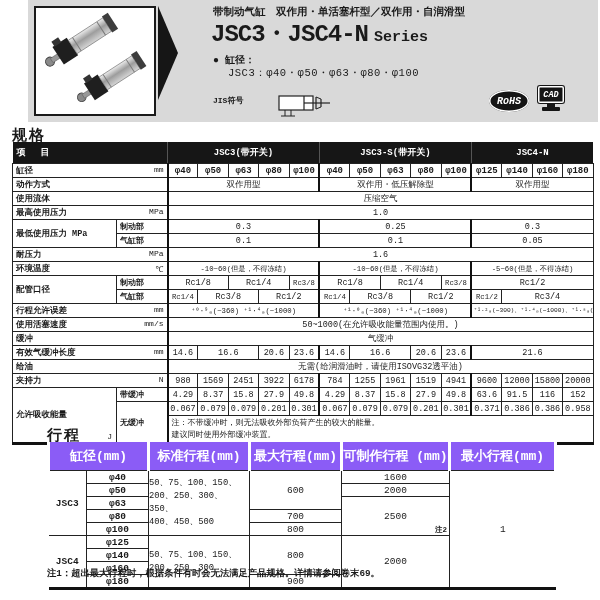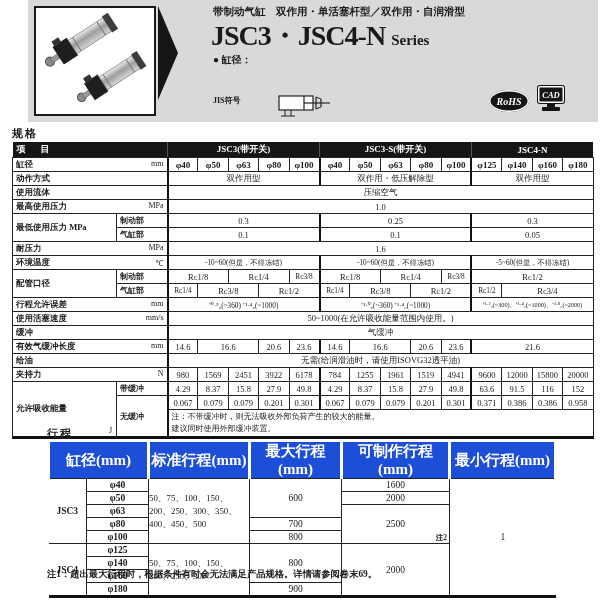--- a/index.html
+++ b/index.html
@@ -1,71 +1,71 @@
 <!DOCTYPE html>
 <html><head>
 <meta charset="utf-8">
 <style>
   html,body{margin:0;padding:0;background:#fff;}
   .page{position:relative;width:600px;height:600px;background:#fff;overflow:hidden;
-        font-family:Liberation Serif, serif;color:#1a1a1a;}
+        font-family:Liberation Mono, monospace;color:#1a1a1a;}
   
   .banner{position:absolute;left:28px;top:0;width:570px;height:122px;background:#d9d9d9;}
   .photo{position:absolute;left:34px;top:6px;width:122px;height:110px;background:#fff;
          border:2px solid #1a1a1a;box-sizing:border-box;}
   .photo svg{width:100%;height:100%;display:block;}
   .wedge{position:absolute;left:158px;top:6px;width:0;height:0;
          border-top:47px solid transparent;border-bottom:47px solid transparent;
          border-left:20px solid #161616;}
   .subtitle{position:absolute;left:213px;top:5px;font-size:10.5px;font-weight:bold;white-space:nowrap;}
   .title-row{position:absolute;left:211px;top:17px;white-space:nowrap;}
-  .title-main{font-size:28px;font-weight:900;letter-spacing:-1px;}
+  .title-main{font-size:24px;font-weight:900;letter-spacing:-1px;}
   .title-series{font-size:15px;font-weight:800;margin-left:6px;}
   .bore-label{position:absolute;left:213px;top:53px;font-size:10px;font-weight:bold;}
   .bore-line1{position:absolute;left:228px;top:66px;font-size:10.5px;letter-spacing:0.5px;}
   .bore-line2{position:absolute;left:228px;top:79px;font-size:10.5px;letter-spacing:0.5px;}
   .jis-label{position:absolute;left:213px;top:95px;font-size:8px;font-weight:bold;}
   .jis-sym{position:absolute;left:278px;top:88px;width:62px;height:32px;}
   .rohs{position:absolute;left:489px;top:90px;width:40px;height:22px;background:#151515;
         border-radius:50%;color:#fff;display:flex;align-items:center;justify-content:center;
         font-size:10px;font-weight:bold;font-style:italic;box-shadow:inset 0 0 0 1.5px #fff;}
   .cad{position:absolute;left:537px;top:85px;width:28px;}
   .cad .scr{width:28px;height:19px;background:#151515;border-radius:3px;display:flex;align-items:center;
         justify-content:center;color:#fff;font-size:8.5px;font-weight:bold;font-style:italic;
         box-shadow:inset 0 0 0 1px #151515, inset 0 0 0 2.5px #fff;}
   .cad .neck{width:8px;height:3px;background:#151515;margin:0 auto;}
   .cad .base{width:18px;height:4px;background:#151515;margin:0 auto;border-radius:1px;}
   
-  .sec-title{position:absolute;font-size:11px;font-weight:bold;letter-spacing:2px;}
+  .sec-title{position:absolute;font-size:15px;font-weight:bold;letter-spacing:2px;}
   .spec-title{left:12px;top:126px;}
   .stroke-title{left:47px;top:426px;}
   
   table{border-collapse:collapse;table-layout:fixed;}
   .spec{position:absolute;left:12px;top:142px;width:581px;border-bottom:3px solid #111;}
-  .spec th{background:#161616;color:#fff;font-size:9px;font-weight:bold;height:15px;padding:0;
+  .spec th{background:#161616;color:#fff;font-size:9px;font-weight:bold;height:21px;padding:0;
            border-left:1px solid #555;margin-left:23px;}
   .spec th.ith{text-align:left;padding-left:4px;letter-spacing:3px;border-left:none;}
   .spec td{border:1px solid #222;font-size:8.5px;text-align:center;height:13px;padding:0 1px;
            white-space:nowrap;overflow:hidden;}
   .spec td.lab{text-align:left;}
   .spec td.lab .lt{font-weight:bold;font-size:8.5px;float:left;padding-left:2px;}
   .spec td.lab .un{float:right;font-size:8px;padding-right:2px;}
   .spec td.lab{vertical-align:middle;}
   .spec td.ub{position:relative;}
   .spec td.ub .un{position:absolute;right:2px;bottom:1px;float:none;}
   .spec td.sub{text-align:left;font-size:8px;font-weight:bold;padding-left:3px;}
   .spec td.b{font-weight:bold;font-size:9px;}
   .spec td.s{font-size:7.3px;}
   .spec td.xs{font-size:6.2px;}
   .spec td.gl{border-left:2px solid #111;}
   .spec td.note{text-align:left;white-space:pre-line;font-size:8px;line-height:12px;
                 height:26px;padding-left:3px;}
   
   .stroke{position:absolute;left:47px;top:442px;width:507px;border-bottom:3px solid #111;}
-  .stroke th{background:#1d4ed8;color:#fff;font-size:15px;font-weight:bold;height:21px;padding:0;
+  .stroke th{background:#8b5cf6;color:#fff;font-size:13px;font-weight:bold;height:28px;padding:0;
              border-left:3px solid #fff;border-right:3px solid #fff;}
   .stroke td{border:1px solid #222;font-size:9.5px;text-align:center;height:12px;padding:0 2px;
              overflow:hidden;}
   .stroke td.ser{font-weight:bold;border-left:none;margin-left:26px;}
   .stroke td.bore{font-weight:bold;}
   .stroke td.std{text-align:left;font-size:8.8px;white-space:pre-line;line-height:13px;padding-left:0;}
   .stroke td.min{border-right:none;}
   .stroke td.rel{position:relative;}
   .stroke .cnote{position:absolute;right:2px;bottom:0;font-size:7.5px;font-weight:bold;}
   
@@ -113,20 +113,21 @@
     </svg>
   </div>
 
   <div class="wedge"></div>
 
   <div class="subtitle">带制动气缸　双作用・单活塞杆型／双作用・自润滑型</div>
   <div class="title-row">
     <span class="title-main">JSC3・JSC4-N</span><span class="title-series">Series</span>
   </div>
   <div class="bore-label">● 缸径：</div>
+  <div class="bore-line1">JSC3：φ40・φ50・φ63・φ80・φ100</div>
   <div class="jis-label">JIS符号</div>
 
   <svg class="jis-sym" viewBox="0 0 62 32">
     <rect x="1" y="8" width="34" height="14" fill="#fff" stroke="#222" stroke-width="1.2"></rect>
     <line x1="26" y1="8" x2="26" y2="22" stroke="#222" stroke-width="1.2"></line>
     <line x1="26" y1="15" x2="52" y2="15" stroke="#222" stroke-width="1.2"></line>
     <line x1="38" y1="9" x2="38" y2="21" stroke="#222" stroke-width="1.2"></line>
     <line x1="43" y1="11" x2="43" y2="19" stroke="#222" stroke-width="1.2"></line>
     <line x1="38" y1="9" x2="43" y2="11" stroke="#222" stroke-width="1"></line>
     <line x1="38" y1="21" x2="43" y2="19" stroke="#222" stroke-width="1"></line>

